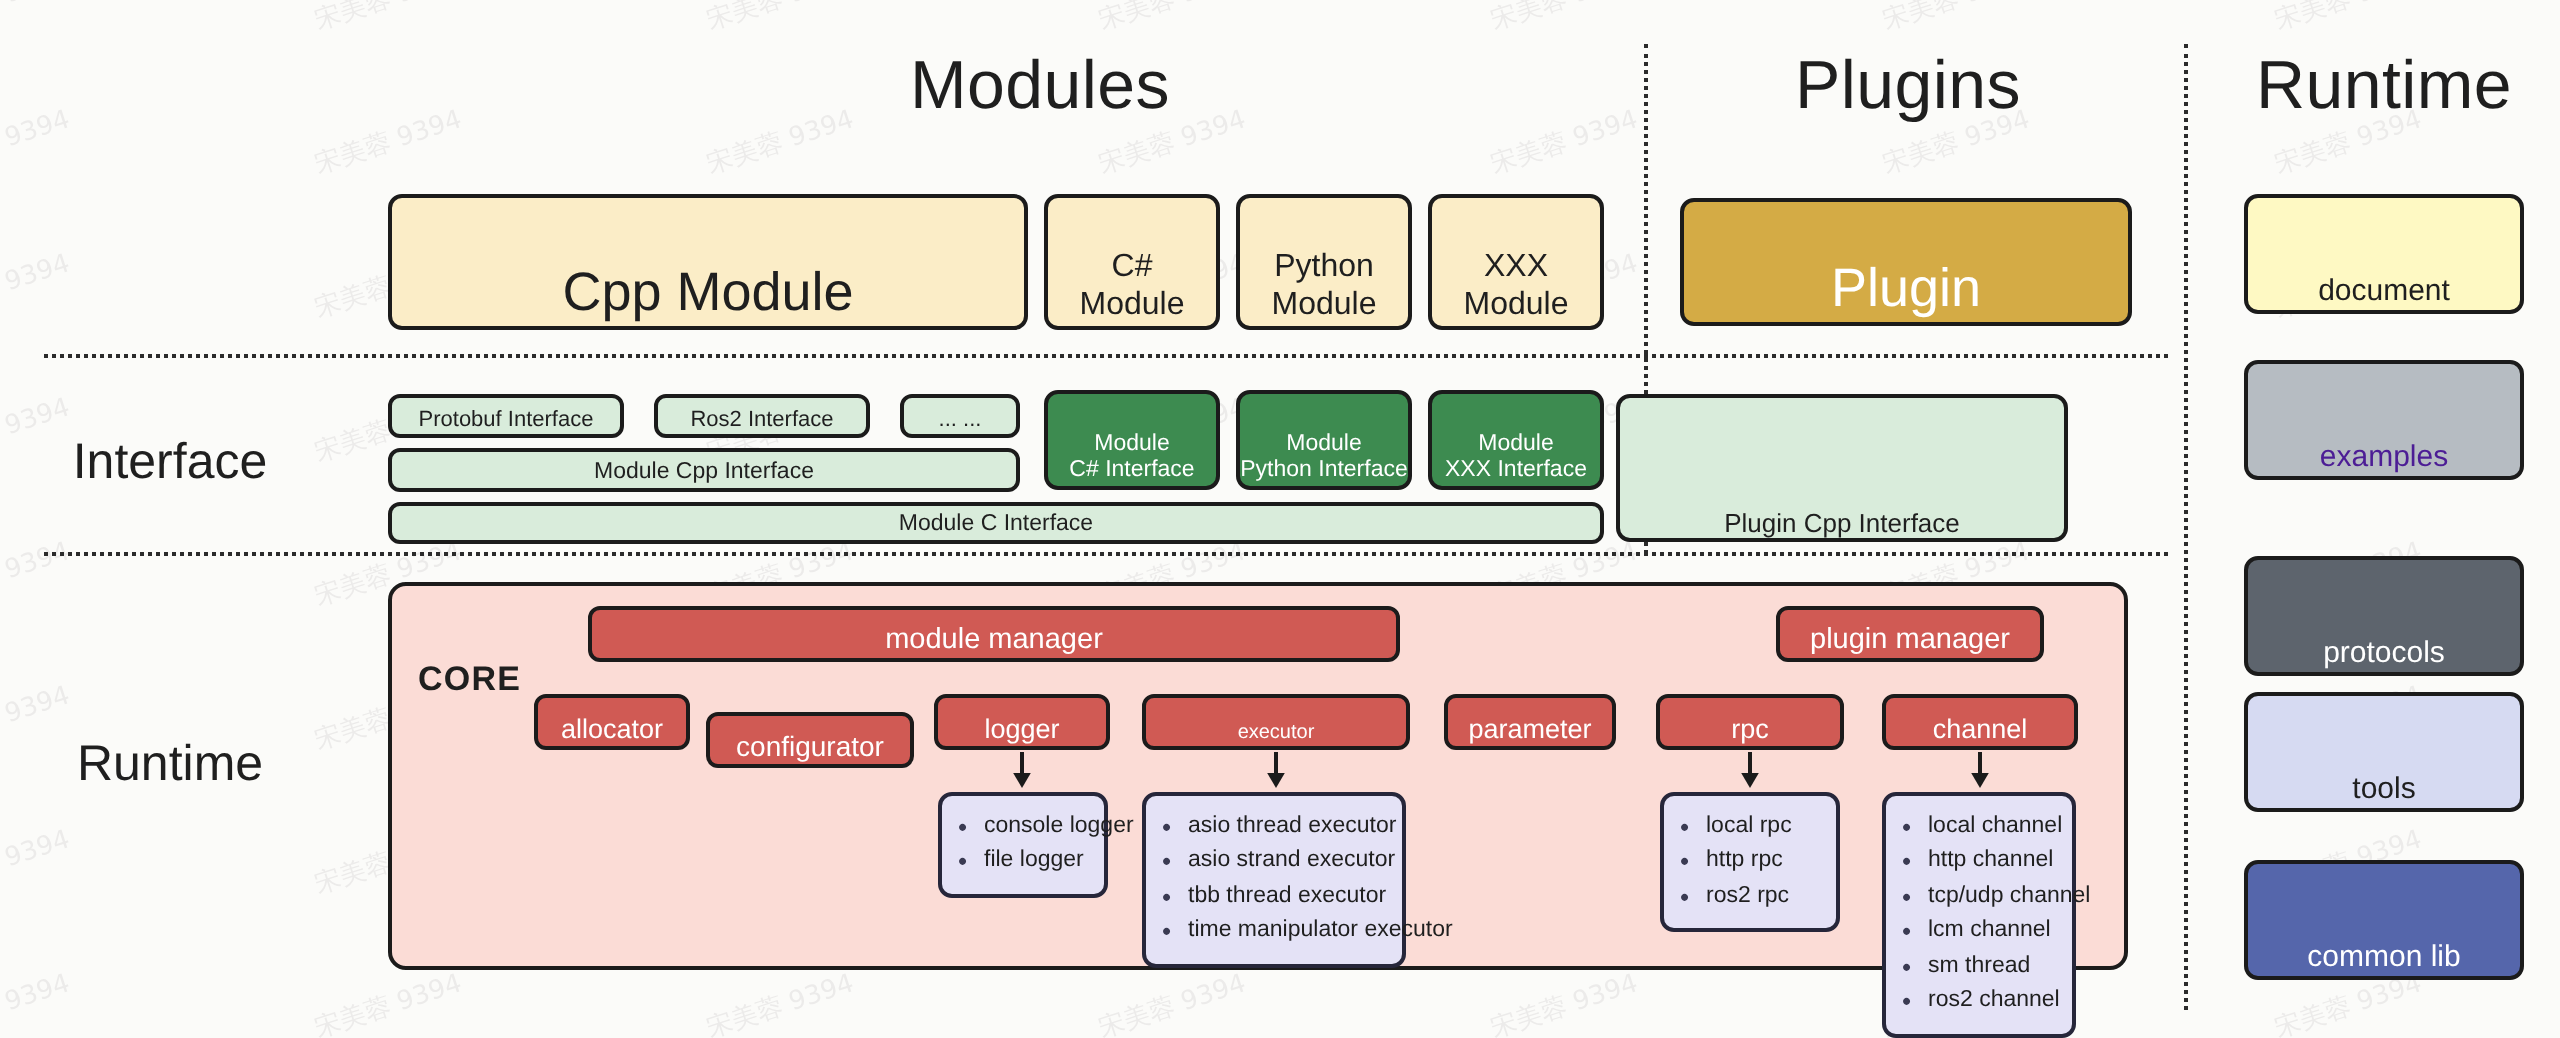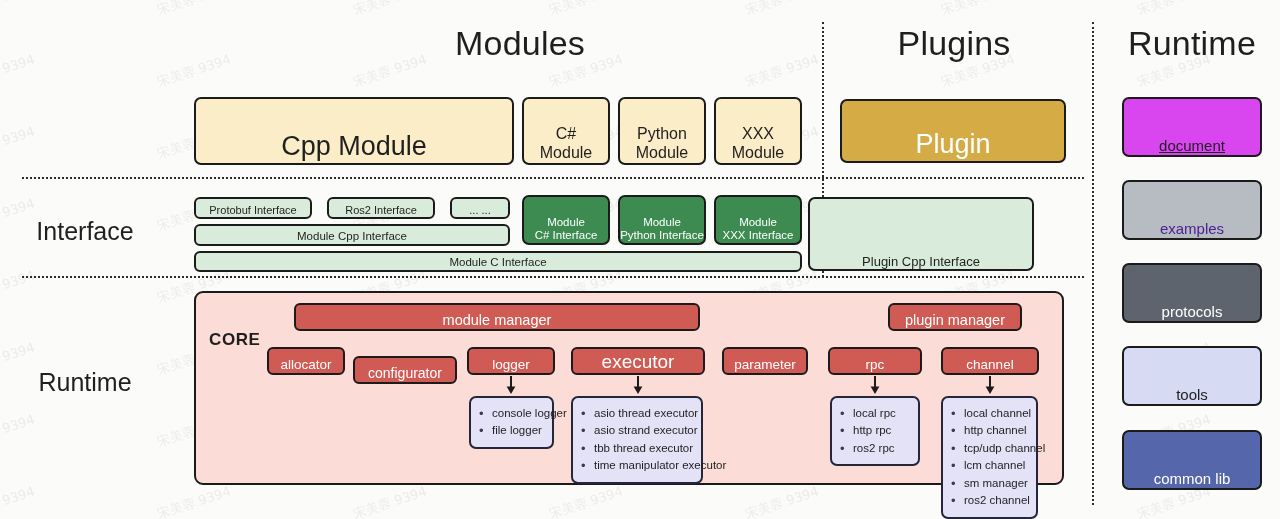--- a/index.html
+++ b/index.html
@@ -45,21 +45,21 @@
   }
   .box span { display: block; }
 
   .cream  { background: #fbedc7; }
   .gold   { background: #d4ab45; color: #ffffff; }
   .lgreen { background: #d9ecdb; }
   .dgreen { background: #3d8b50; color: #ffffff; }
   .red    { background: #d05a54; color: #ffffff; border-width: 2.4px; }
   .corebg { background: #fbdcd6; }
 
-  .o-document { background:#d946ef; color:#1f1f1f;text-decoration:underline; }
+  .o-document { background:#fef9c3; color:#1f1f1f; }
   .o-examples { background:#b6bcc2; color:#4c1d95; }
   .o-protocols{ background:#5d646d; color:#ffffff; }
   .o-tools    { background:#d6daf2; color:#1f1f1f; }
   .o-common   { background:#5566ab; color:#ffffff; }
 
   
   #core-label {
     position: absolute; font-size: 17px; font-weight: bold;
     color: #1f1f1f; letter-spacing: .6px;
   }
@@ -237,21 +237,21 @@
 
   <div class="box red" style="left:267px; top:347px; width:78px; height:28px; font-size:13.5px; border-radius:6px;">
     <span>allocator</span>
   </div>
   <div class="box red" style="left:353px; top:356px; width:104px; height:28px; font-size:14px; border-radius:6px;">
     <span>configurator</span>
   </div>
   <div class="box red" style="left:467px; top:347px; width:88px; height:28px; font-size:13.5px; border-radius:6px;">
     <span>logger</span>
   </div>
-  <div class="box red" style="left:571px; top:347px; width:134px; height:28px; font-size:19px; border-radius:6px;">
+  <div class="box red" style="left:571px; top:347px; width:134px; height:28px; font-size:10px; border-radius:6px;">
     <span>executor</span>
   </div>
   <div class="box red" style="left:722px; top:347px; width:86px; height:28px; font-size:13.5px; border-radius:6px;">
     <span>parameter</span>
   </div>
   <div class="box red" style="left:828px; top:347px; width:94px; height:28px; font-size:13.5px; border-radius:6px;">
     <span>rpc</span>
   </div>
   <div class="box red" style="left:941px; top:347px; width:98px; height:28px; font-size:13.5px; border-radius:6px;">
     <span>channel</span>
@@ -302,32 +302,32 @@
         <li>http rpc</li>
         <li>ros2 rpc</li>
       </ul>
   </div>
   <div class="sublist" style="left:941px; top:396px; width:97px;">
     <ul>
         <li>local channel</li>
         <li>http channel</li>
         <li>tcp/udp channel</li>
         <li>lcm channel</li>
-        <li>sm manager</li>
+        <li>sm thread</li>
         <li>ros2 channel</li>
       </ul>
   </div>
 
   <div class="box o-document" style="left:1122px; top:97px; width:140px; height:60px; font-size:15px;">
     <span>document</span>
   </div>
   <div class="box o-examples" style="left:1122px; top:180px; width:140px; height:60px; font-size:15px;">
     <span>examples</span>
   </div>
-  <div class="box o-protocols" style="left:1122px; top:263px; width:140px; height:60px; font-size:15px;">
+  <div class="box o-protocols" style="left:1122px; top:278px; width:140px; height:60px; font-size:15px;">
     <span>protocols</span>
   </div>
   <div class="box o-tools" style="left:1122px; top:346px; width:140px; height:60px; font-size:15px;">
     <span>tools</span>
   </div>
   <div class="box o-common" style="left:1122px; top:430px; width:140px; height:60px; font-size:15px;">
     <span>common lib</span>
   </div>
 
 </div>

